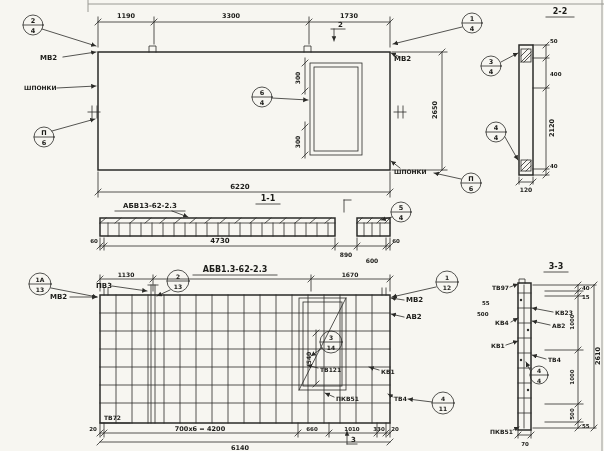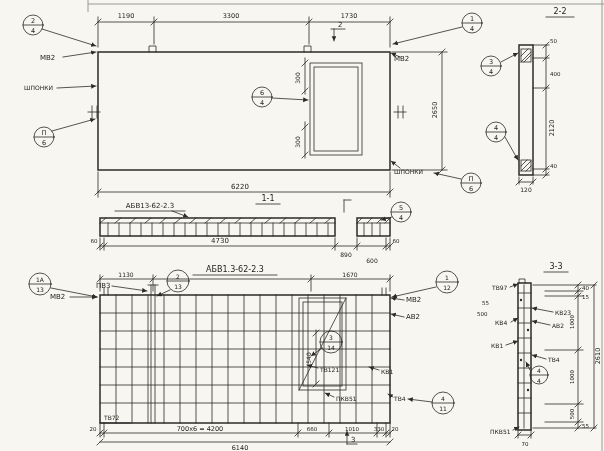--- a/index.html
+++ b/index.html
@@ -1,17 +1,17 @@
 <!DOCTYPE html>
 <html><head>
 <meta charset="utf-8">
 <style>
   html,body{margin:0;padding:0;background:#e8e8e4;}
   .sheet{position:relative;width:604px;height:451px;background:#f7f6f1;overflow:hidden;
-         font-family:"DejaVu Sans",sans-serif;}
+         font-family:"DejaVu Sans",sans-serif;font-weight:bold;}
   svg{position:absolute;left:0;top:0;}
   .ln{stroke:#2b2b28;stroke-width:0.8;fill:none;stroke-linecap:square;}
   .thick{stroke-width:1.5;}
   .frame{stroke:#9a9a94;stroke-width:1;fill:none;}
   text{fill:#1c1c19;font-family:"DejaVu Sans",sans-serif;}
   .t8{font-size:8px;} .t7{font-size:7px;} .t65{font-size:6.5px;} .t6{font-size:6px;} .t55{font-size:5.5px;}
   .mid{text-anchor:middle;}
 </style>
 </head>
 <body>

